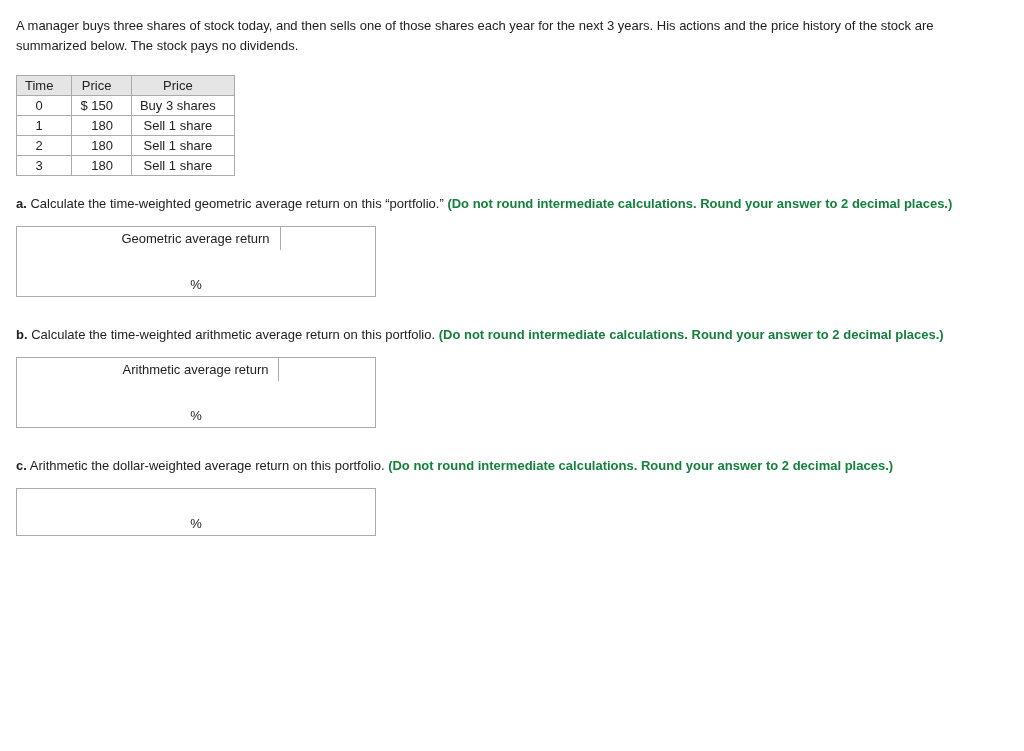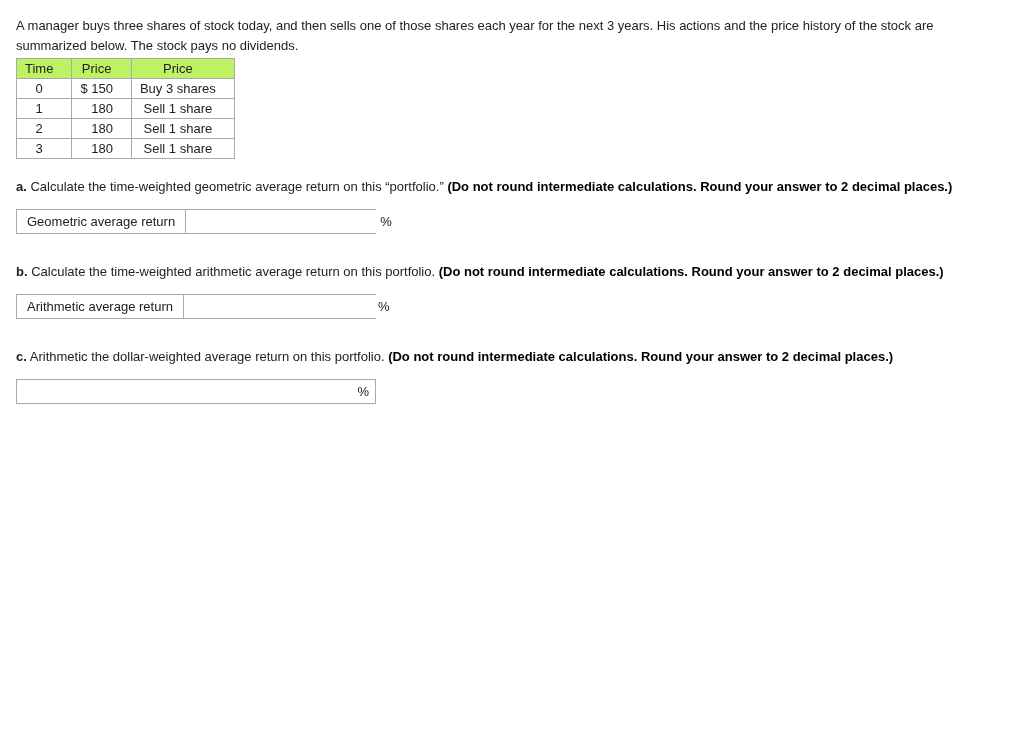--- a/index.html
+++ b/index.html
@@ -14,39 +14,39 @@
       background: #ffffff;
       color: #222;
       padding: 16px 16px;
       width: 1024px;
       min-height: 751px;
     }
 
     .intro-text {
       font-size: 13px;
       line-height: 1.5;
-      margin-bottom: 3px;
+      margin-bottom: 20px;
       max-width: 980px;
     }
 
     table.data-table {
       border-collapse: collapse;
       margin-bottom: 18px;
       font-size: 13px;
     }
 
     table.data-table th,
     table.data-table td {
       border: 1px solid #aaa;
       padding: 2px 18px 2px 8px;
       text-align: center;
     }
 
     table.data-table th {
-      background: #bef264;
+      background: #e5e5e5;
       font-weight: normal;
       text-align: center;
     }
 
     table.data-table td:first-child {
       text-align: center;
     }
 
     table.data-table td:nth-child(2) {
       text-align: right;
@@ -57,29 +57,30 @@
     }
 
     .question-text {
       font-size: 13px;
       line-height: 1.55;
       margin-bottom: 12px;
       max-width: 980px;
     }
 
     .bold-red {
-      color: #000000;
+      color: #15803d;
       font-weight: bold;
     }
 
     .answer-row {
       display: flex;
       align-items: center;
       border: 1px solid #aaa;
       width: 360px;
+      flex-direction: column;
     }
 
     .answer-label {
       padding: 4px 10px;
       font-size: 13px;
       white-space: nowrap;
       background: #fff;
       border-right: 1px solid #aaa;
     }
 

